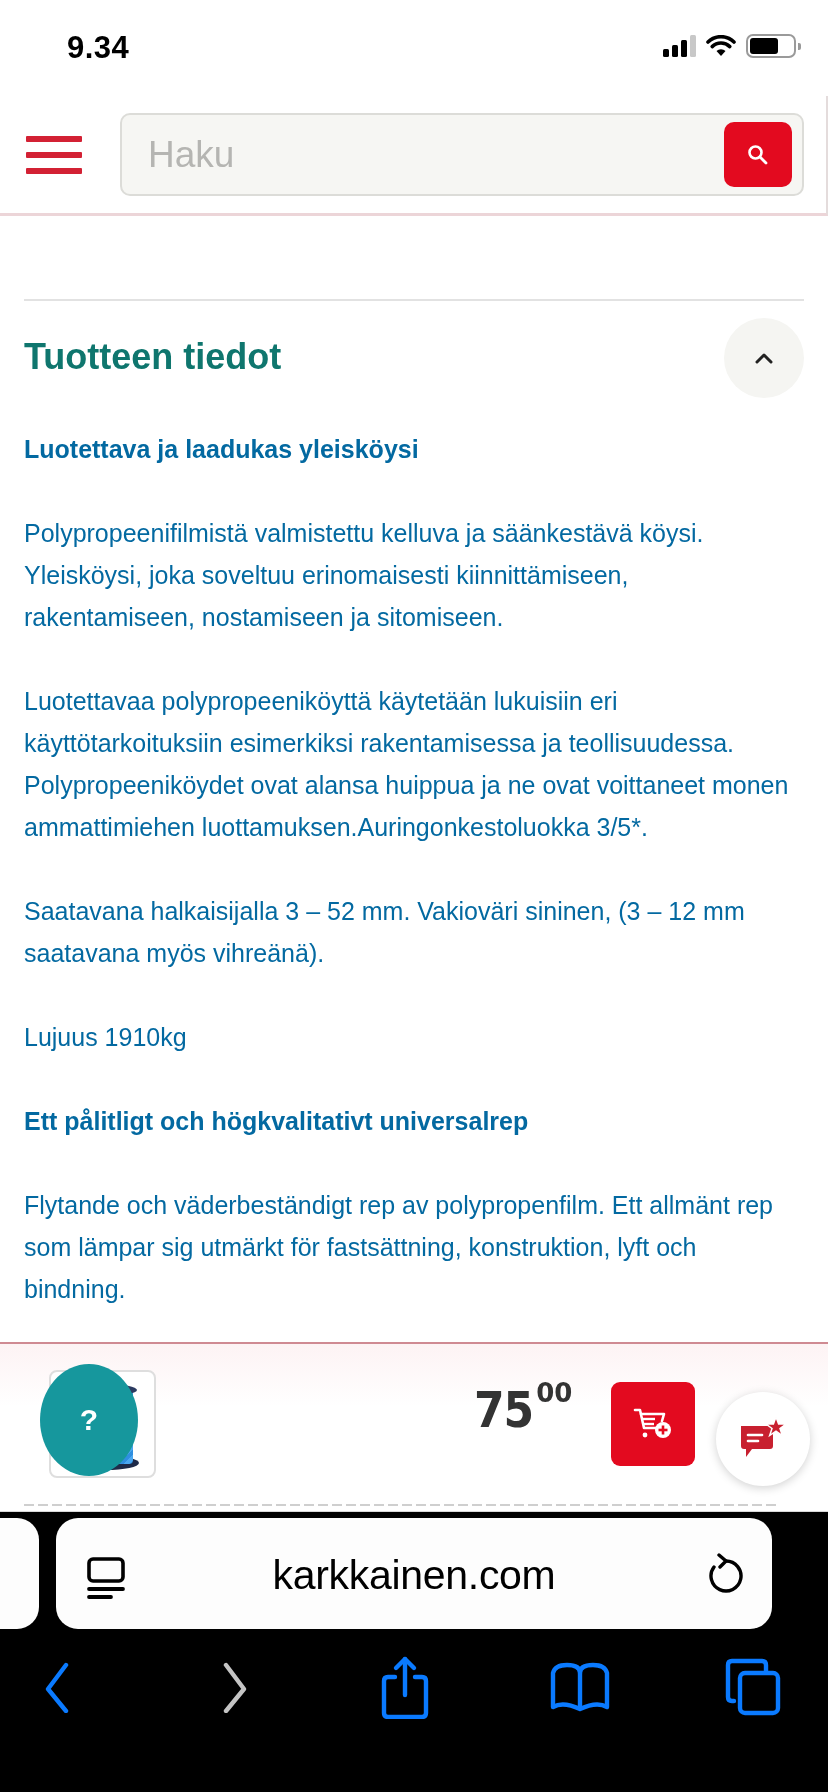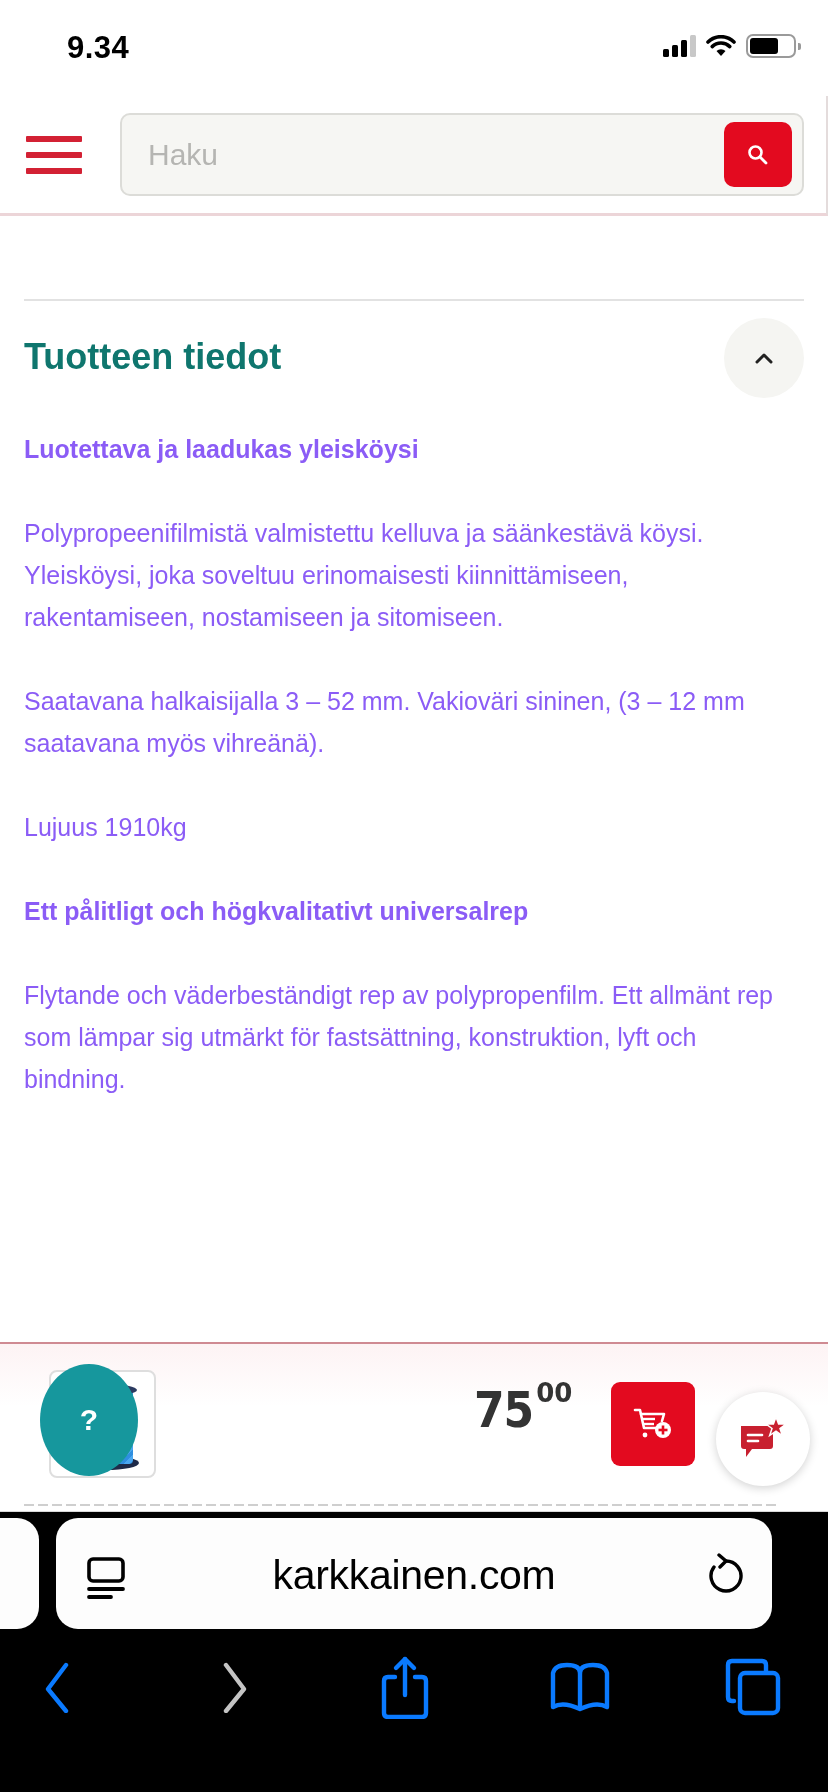--- a/index.html
+++ b/index.html
@@ -18,31 +18,31 @@
   .battery:after { content: ""; position: absolute; right: -7px; top: 7px; width: 3px; height: 7px; background: #9a9a9a; border-radius: 0 2px 2px 0; }
 
   
   .site-header { position: absolute; left: 0; top: 96px; width: 828px; height: 120px; background: #fff; border-bottom: 3px solid #ecd5d8; border-right: 2px solid #e4dcdc; }
   .hamburger { position: absolute; left: 26px; top: 40px; width: 56px; height: 38px; cursor: pointer; }
   .hamburger span { position: absolute; left: 0; width: 56px; height: 6px; background: #d32134; border-radius: 1px; }
   .hamburger span:nth-child(1) { top: 0; }
   .hamburger span:nth-child(2) { top: 16px; }
   .hamburger span:nth-child(3) { top: 32px; }
   .search-box { position: absolute; left: 120px; top: 17px; width: 684px; height: 83px; background: #f6f6f3; border: 2px solid #dcdcd8; border-radius: 10px; }
-  .search-input { position: absolute; left: 26px; top: 0; width: 560px; height: 79px; border: none; background: transparent; font-size: 30px; color: #333; font-family: "Liberation Sans", sans-serif; outline: none; }
+  .search-input { position: absolute; left: 26px; top: 0; width: 560px; height: 79px; border: none; background: transparent; font-size: 37px; color: #333; font-family: "Liberation Sans", sans-serif; outline: none; }
   .search-input::placeholder { color: #b5b5b2; }
   .search-btn { position: absolute; right: 10px; top: 7px; width: 68px; height: 65px; background: #e30a1f; border-radius: 10px; display: flex; align-items: center; justify-content: center; cursor: pointer; }
 
   
   .content { position: absolute; left: 0; top: 216px; width: 828px; height: 1128px; overflow: hidden; }
   .divider { position: absolute; left: 24px; top: 83px; width: 780px; height: 2px; background: #e2e2e2; }
   .section-title { position: absolute; left: 24px; top: 120px; font-size: 36px; font-weight: 700; color: #0f766e; }
   .collapse-btn { position: absolute; left: 724px; top: 102px; width: 80px; height: 80px; border-radius: 50%; background: #f5f5f2; display: flex; align-items: center; justify-content: center; cursor: pointer; }
   .desc { position: absolute; left: 24px; top: 212px; width: 780px; }
-  .desc p { font-size: 25px; line-height: 42px; color: #8b5cf6; margin-bottom: 42px; }
+  .desc p { font-size: 25px; line-height: 42px; color: #0369a1; margin-bottom: 42px; }
   .desc p.bold { font-weight: 700; }
 
   
   .sticky-bar { position: absolute; left: 0; top: 1342px; width: 828px; height: 158px; background: linear-gradient(#fdf3f4, #ffffff 40%); border-top: 2px solid #cf8a92; }
   .product-thumb { position: absolute; left: 49px; top: 26px; width: 107px; height: 108px; border: 2px solid #dedede; border-radius: 8px; background: #fff; overflow: hidden; }
   .spool { position: absolute; left: 22px; top: 10px; width: 66px; height: 90px; }
   .spool .body { position: absolute; left: 6px; top: 8px; width: 54px; height: 74px; background: repeating-linear-gradient(135deg, #2f8fe0 0 4px, #4aa7f0 4px 8px); border-radius: 4px; }
   .spool .bottom { position: absolute; left: 0; top: 74px; width: 66px; height: 14px; background: #1e2a48; border-radius: 50%; }
   .spool .top { position: absolute; left: 2px; top: 2px; width: 62px; height: 12px; background: #2b3a60; border-radius: 50%; }
   .help-fab { position: absolute; left: 40px; top: 20px; width: 98px; height: 112px; border-radius: 50%; background: #16979d; color: #fff; display: flex; align-items: center; justify-content: center; font-size: 30px; font-weight: 700; cursor: pointer; }
@@ -111,20 +111,21 @@
   <div class="divider"></div>
   <h2 class="section-title">Tuotteen tiedot</h2>
   <div class="collapse-btn">
     <svg width="18" height="12" viewBox="0 0 18 12">
       <polyline points="2,10 9,3 16,10" stroke="#222" stroke-width="3" fill="none" stroke-linejoin="round" stroke-linecap="round"></polyline>
     </svg>
   </div>
   <div class="desc">
     <p class="bold">Luotettava ja laadukas yleisköysi</p>
     <p>Polypropeenifilmistä valmistettu kelluva ja säänkestävä köysi. Yleisköysi, joka soveltuu erinomaisesti kiinnittämi­seen, rakentamiseen, nostamiseen ja sitomiseen.</p>
+    <p>Luotettavaa polypropeeniköyttä käytetään lukuisiin eri käyttötarkoituksiin esimerkiksi rakentamisessa ja teollisuu­dessa. Polypropeeniköydet ovat alansa huippua ja ne ovat voittaneet monen ammattimiehen luottamuksen.Auringon­kestoluokka 3/5*.</p>
     <p>Saatavana halkaisijalla 3 – 52 mm. Vakioväri sininen, (3 – 12 mm saatavana myös vihreänä).</p>
     <p>Lujuus 1910kg</p>
     <p class="bold">Ett pålitligt och högkvalitativt universalrep</p>
     <p>Flytande och väderbeständigt rep av polypropenfilm. Ett allmänt rep som lämpar sig utmärkt för fastsättning, kon­struktion, lyft och bindning.</p>
   </div>
 </div>
 
 <div class="sticky-bar">
   <div class="product-thumb">
     <div class="spool">

